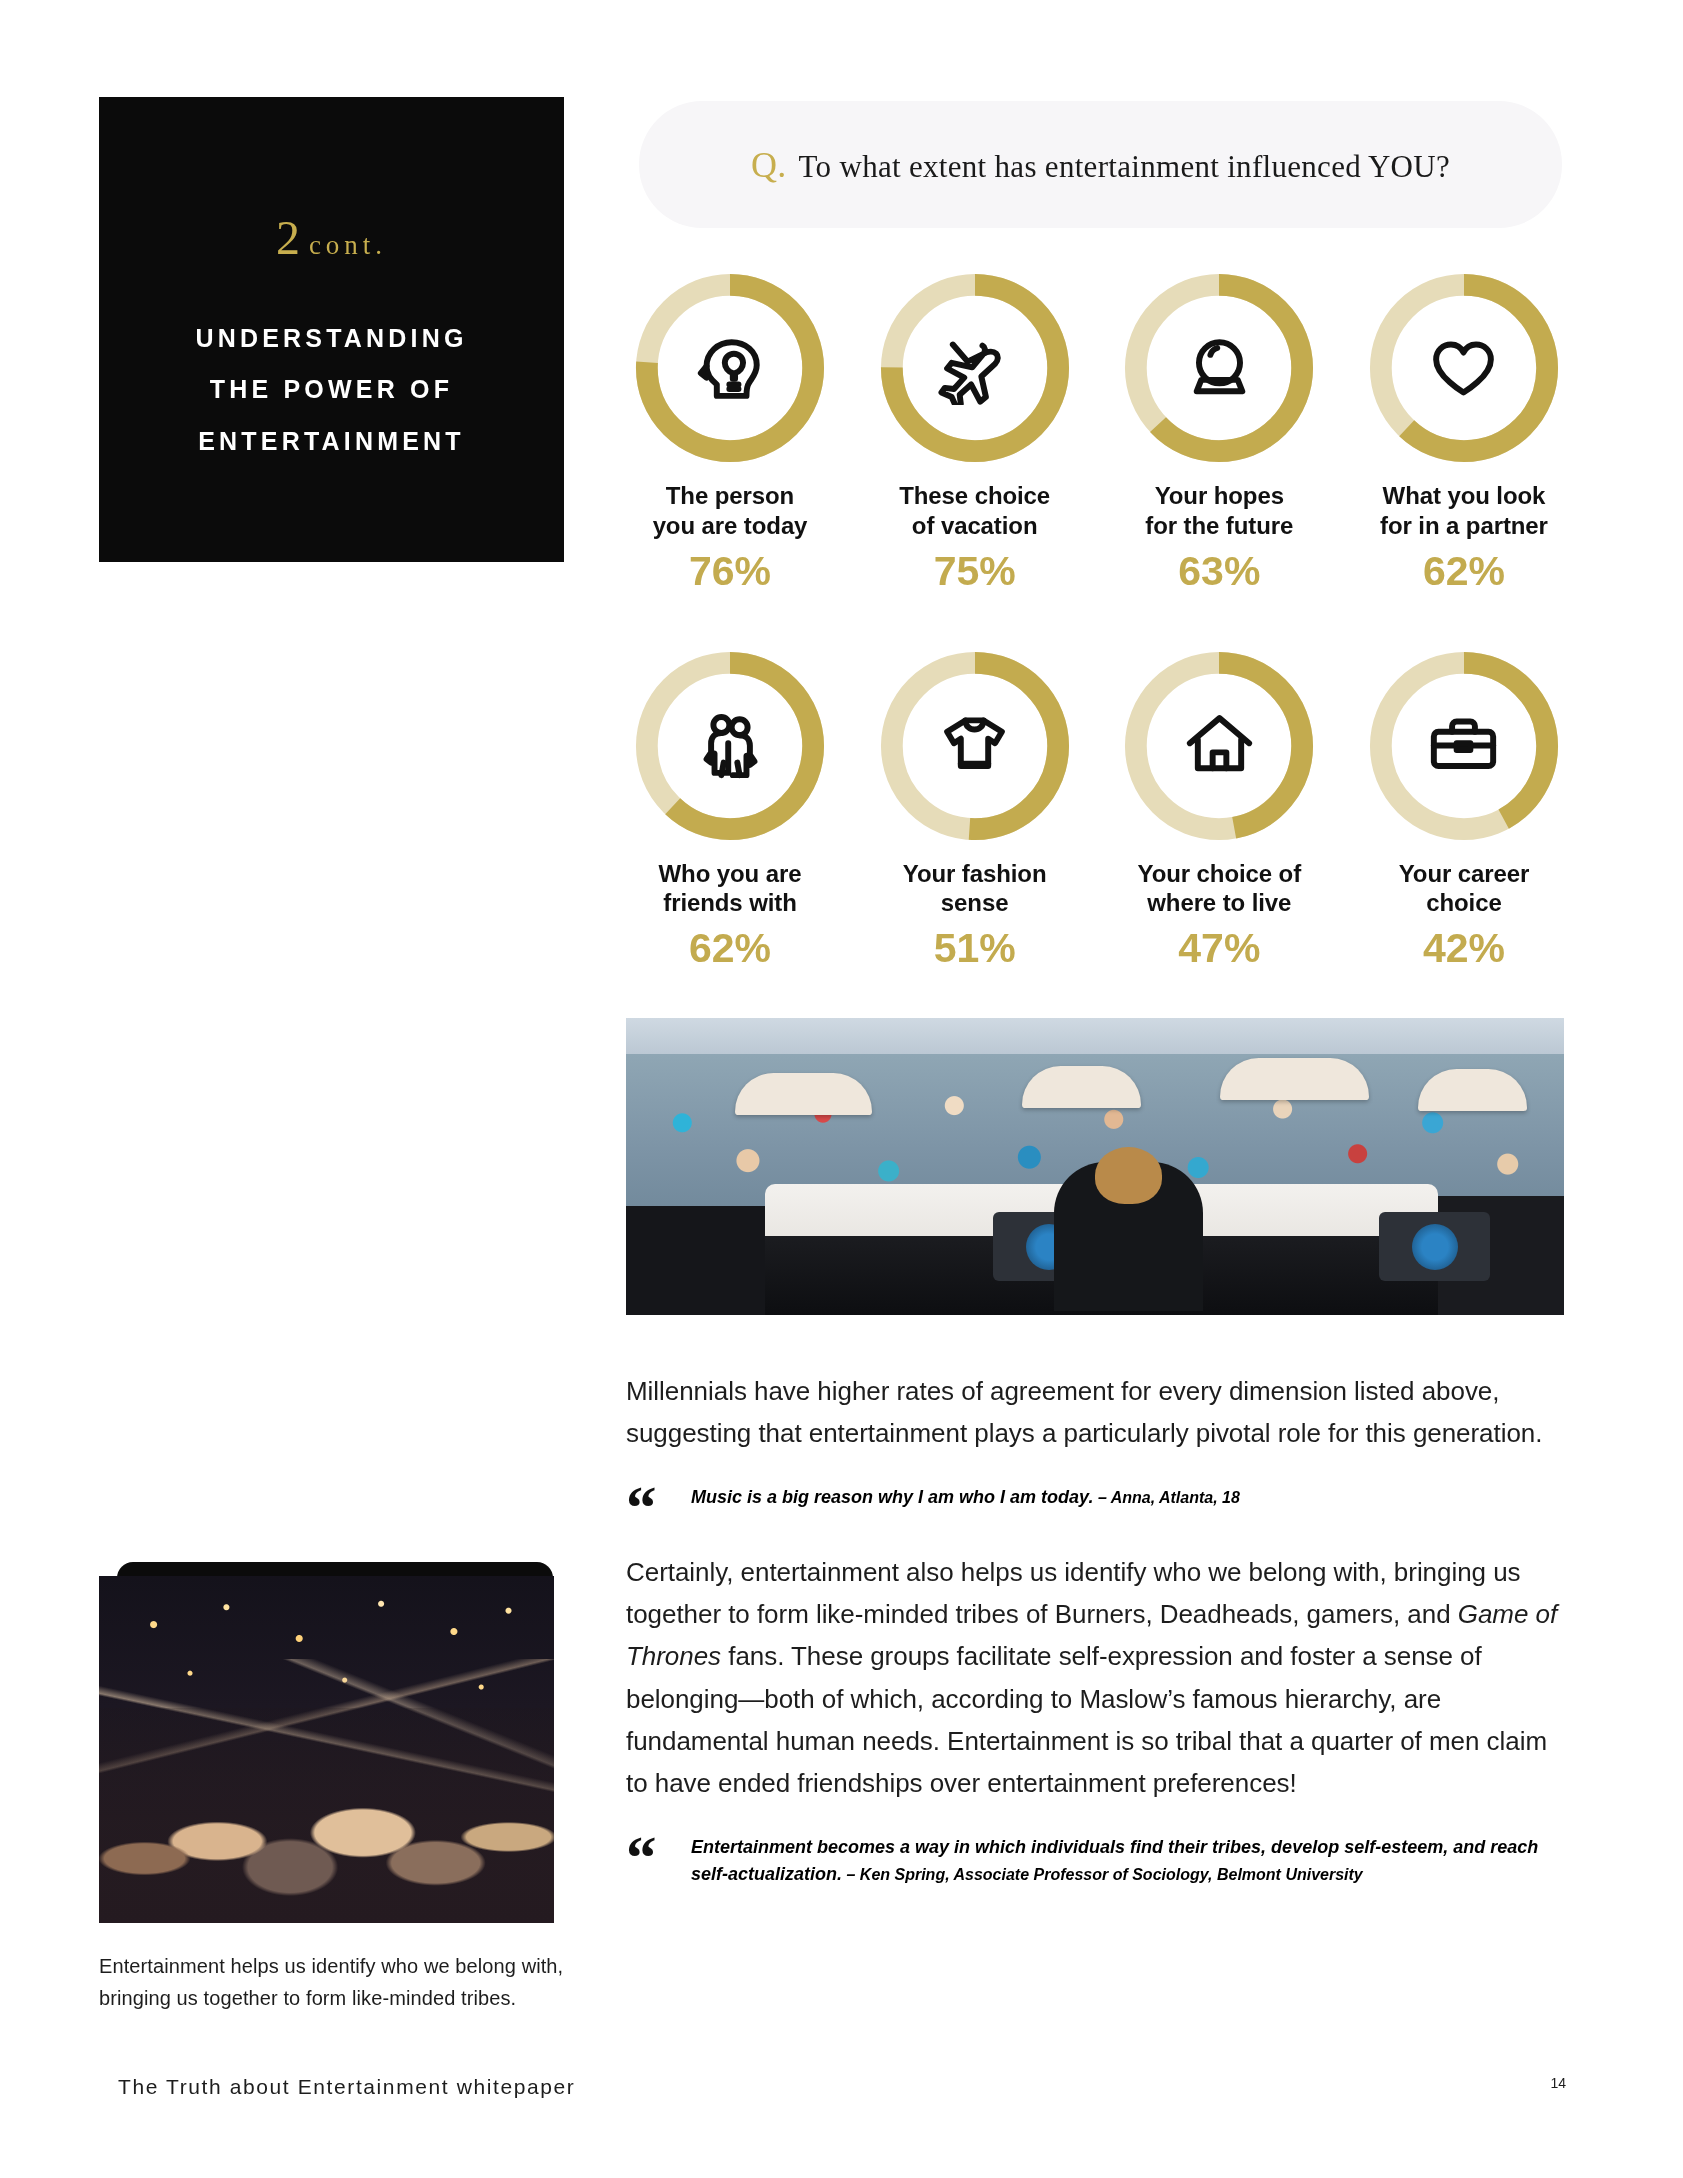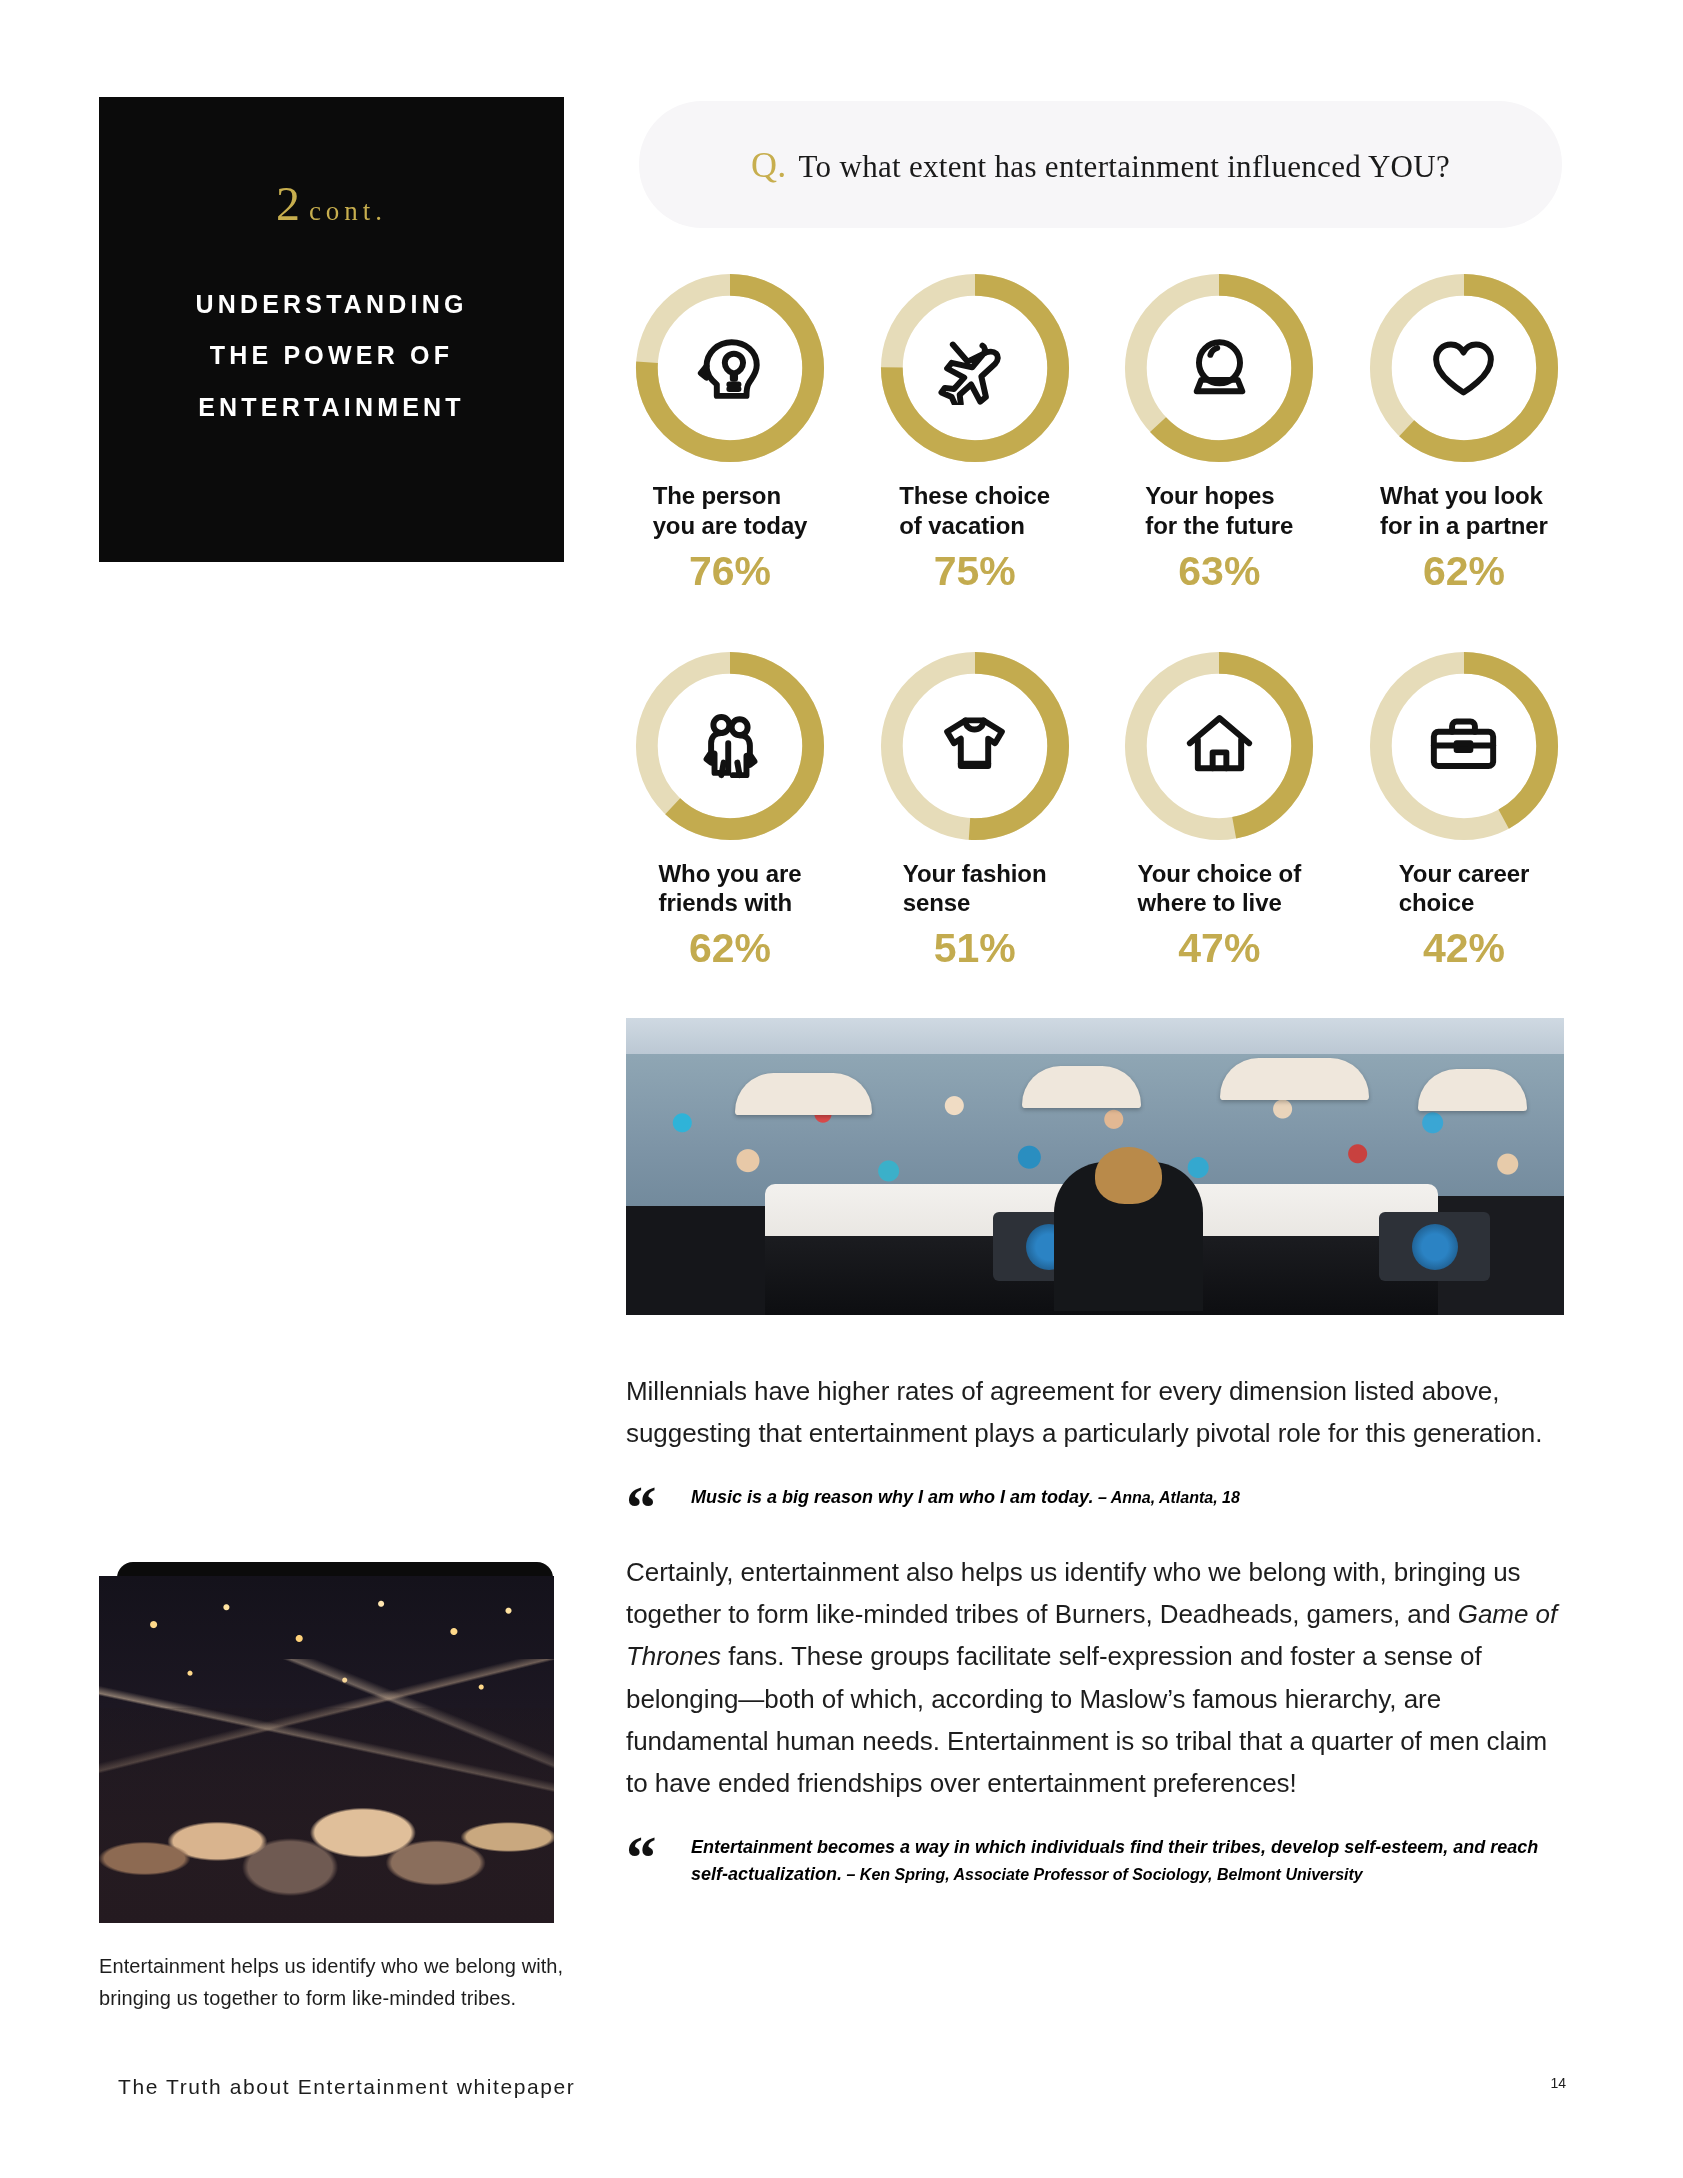--- a/index.html
+++ b/index.html
@@ -29,21 +29,21 @@
     position: absolute;
     left: 99px;
     top: 97px;
     width: 465px;
     height: 465px;
     background: #0b0b0b;
     display: flex;
     flex-direction: column;
     align-items: center;
     justify-content: flex-start;
-    padding-top: 83px;
+    padding-top: 117px;
   }
   .chapter-number {
     font-family: "Liberation Serif", serif;
     color: #c7ae4e;
     font-size: 42px;
     letter-spacing: 1px;
     line-height: 1;
     white-space: nowrap;
   }
   .chapter-number .num { font-size: 48px; }
@@ -130,21 +130,21 @@
     fill: none;
     stroke-width: 5.2;
     stroke-linecap: round;
     stroke-linejoin: round;
   }
   .donut-label {
     margin-top: 14px;
     font-size: 24px;
     font-weight: bold;
     color: #111111;
-    text-align: left;
+    text-align: center;
     line-height: 1.24;
     font-stretch: condensed;
     letter-spacing: -0.1px;
   }
   .donut-pct {
     margin-top: 10px;
     font-size: 41px;
     font-weight: bold;
     color: #c3ab4f;
     line-height: 1;

